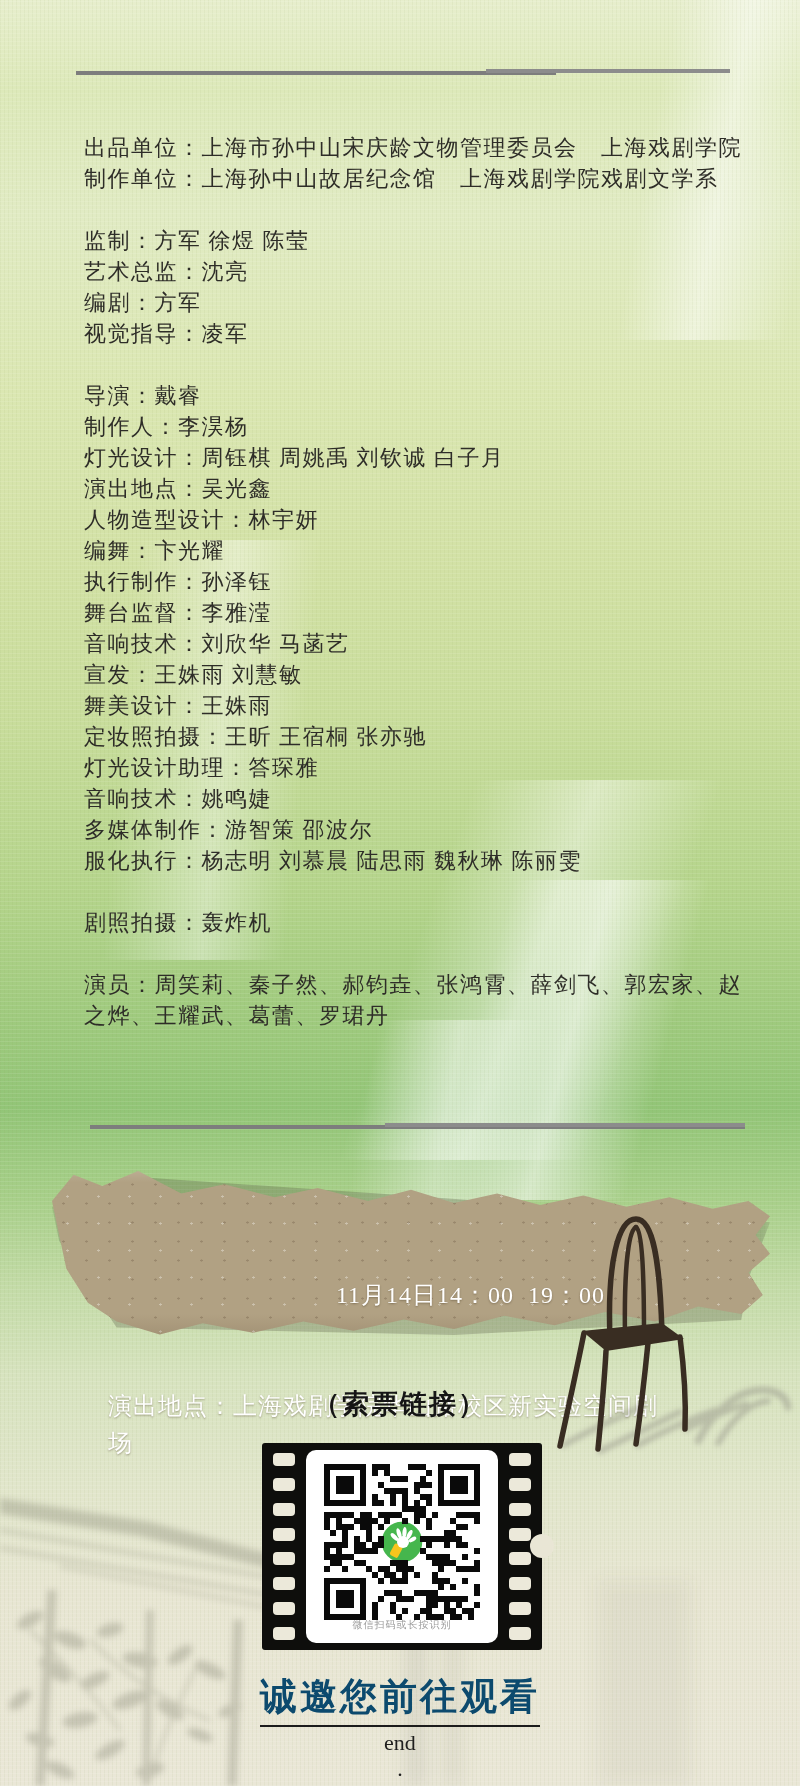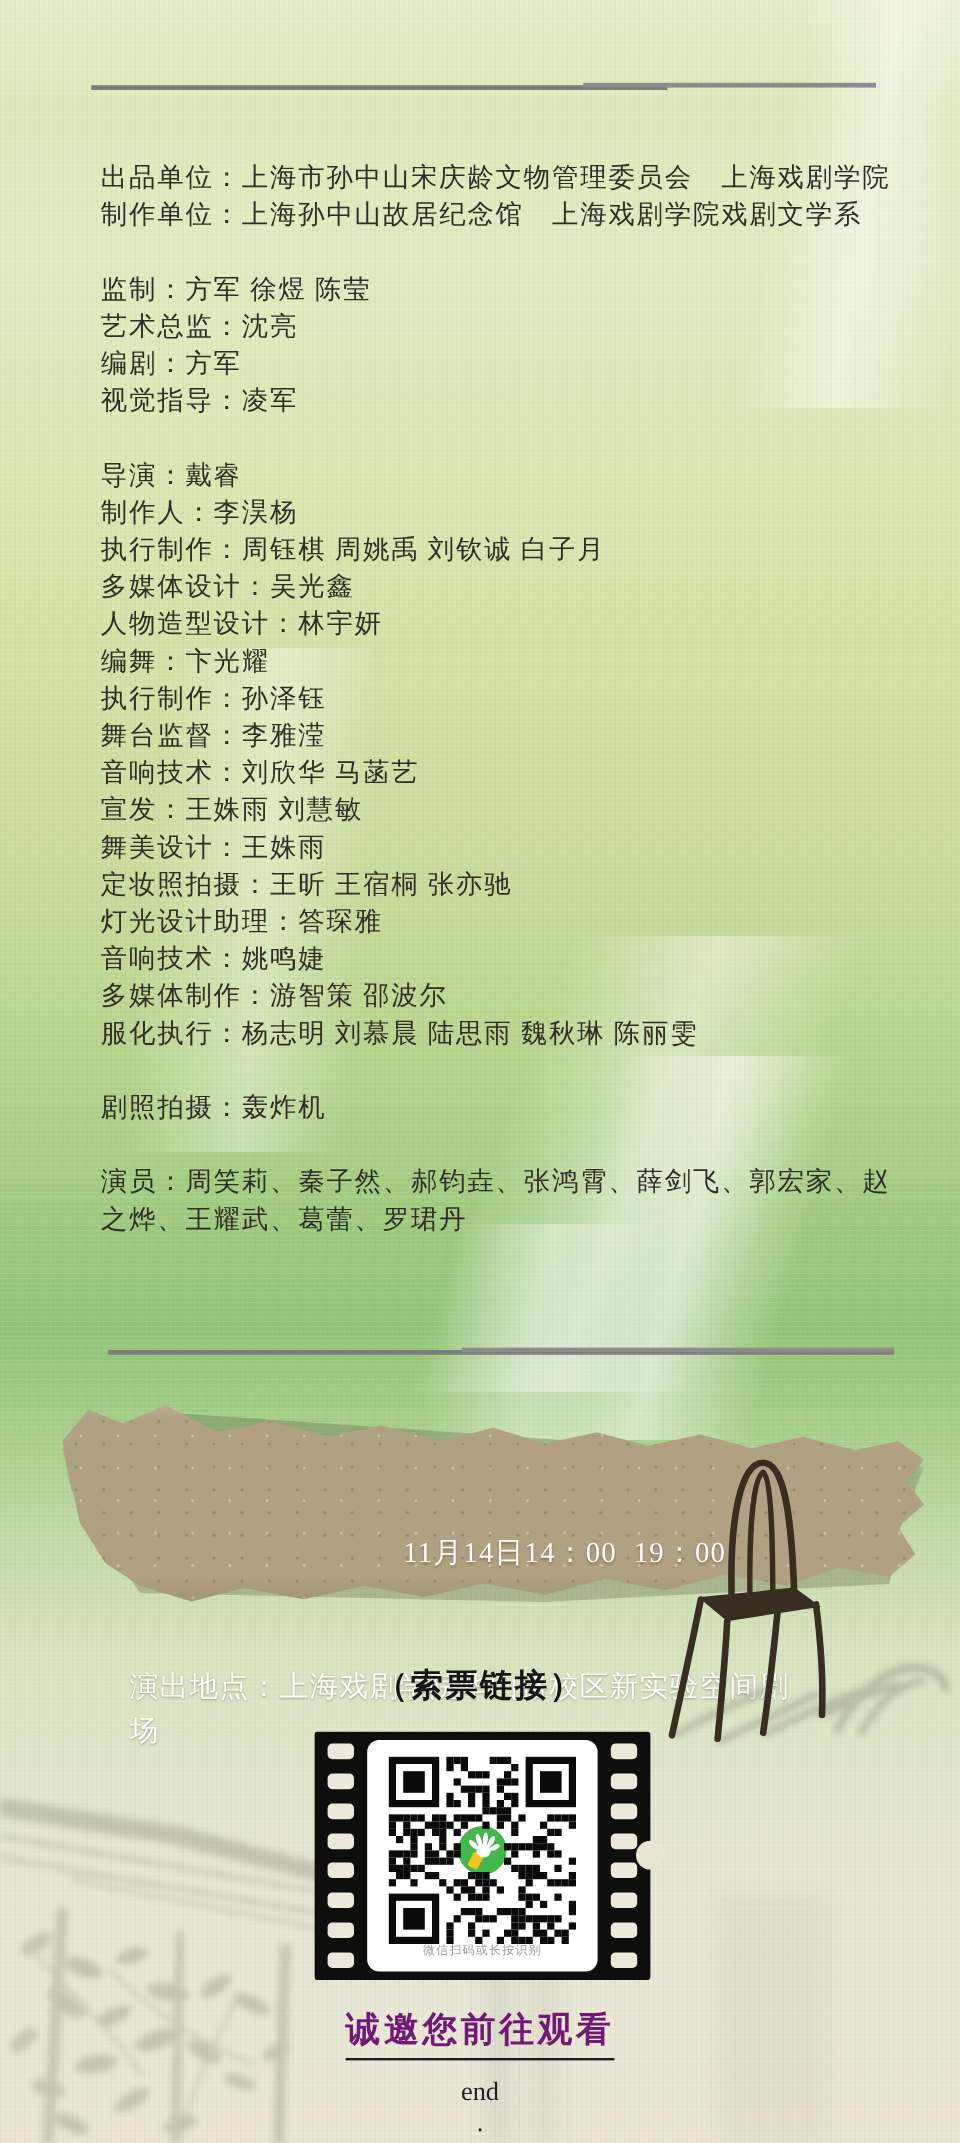--- a/index.html
+++ b/index.html
@@ -59,21 +59,21 @@
   #qr-panel{position:absolute;left:44px;top:7px;width:192px;height:193px;background:#ffffff;border-radius:10px;}
   #qr-modules{position:absolute;left:18px;top:14px;width:156px;height:156px;}
   .qm{position:absolute;width:6px;height:6px;background:#0a0a0a;}
   .finder{position:absolute;width:30px;height:30px;border:6px solid #0a0a0a;background:#fff;}
   .finder .core{width:18px;height:18px;margin:6px;background:#0a0a0a;}
   .f-tl{left:0;top:0;} .f-tr{right:0;top:0;} .f-bl{left:0;bottom:0;}
   #qr-logo{position:absolute;left:55px;top:55px;width:46px;height:46px;}
   #qr-caption{position:absolute;left:0;top:168px;width:192px;text-align:center;font-size:10px;color:#9b9b9b;letter-spacing:1px;font-family:"Liberation Sans","DejaVu Sans",sans-serif;}
   
   #invite{left:0;top:1672px;width:800px;text-align:center;}
-  #invite span{display:inline-block;font-size:29px;font-weight:bold;color:#701a75;letter-spacing:3px;border-bottom:2px solid #1c1c1c;padding-bottom:3px;}
+  #invite span{display:inline-block;font-size:37px;font-weight:bold;color:#0c4a6e;letter-spacing:3px;border-bottom:2px solid #1c1c1c;padding-bottom:3px;}
   #end-label{left:0;top:1730px;width:800px;text-align:center;font-size:22px;color:#1f1f1f;}
   #end-dot{left:0;top:1756px;width:800px;text-align:center;font-size:22px;color:#1f1f1f;}
   svg{display:block;}
 </style>
 </head>
 <body>
 
 <div id="page">
 
   <div class="abs" id="bg-base"></div>
@@ -134,22 +134,22 @@
     <div class="cl">出品单位：上海市孙中山宋庆龄文物管理委员会　上海戏剧学院</div>
     <div class="cl">制作单位：上海孙中山故居纪念馆　上海戏剧学院戏剧文学系</div>
     <div class="gap"></div>
     <div class="cl">监制：方军 徐煜 陈莹</div>
     <div class="cl">艺术总监：沈亮</div>
     <div class="cl">编剧：方军</div>
     <div class="cl">视觉指导：凌军</div>
     <div class="gap"></div>
     <div class="cl">导演：戴睿</div>
     <div class="cl">制作人：李淏杨</div>
-    <div class="cl">执行制作：周钰棋 周姚禹 刘钦诚 白子月</div>
-    <div class="cl">多媒体设计：吴光鑫</div>
+    <div class="cl">灯光设计：周钰棋 周姚禹 刘钦诚 白子月</div>
+    <div class="cl">演出地点：吴光鑫</div>
     <div class="cl">人物造型设计：林宇妍</div>
     <div class="cl">编舞：卞光耀</div>
     <div class="cl">执行制作：孙泽钰</div>
     <div class="cl">舞台监督：李雅滢</div>
     <div class="cl">音响技术：刘欣华 马菡艺</div>
     <div class="cl">宣发：王姝雨 刘慧敏</div>
     <div class="cl">舞美设计：王姝雨</div>
     <div class="cl">定妆照拍摄：王昕 王宿桐 张亦驰</div>
     <div class="cl">灯光设计助理：答琛雅</div>
     <div class="cl">音响技术：姚鸣婕</div>

